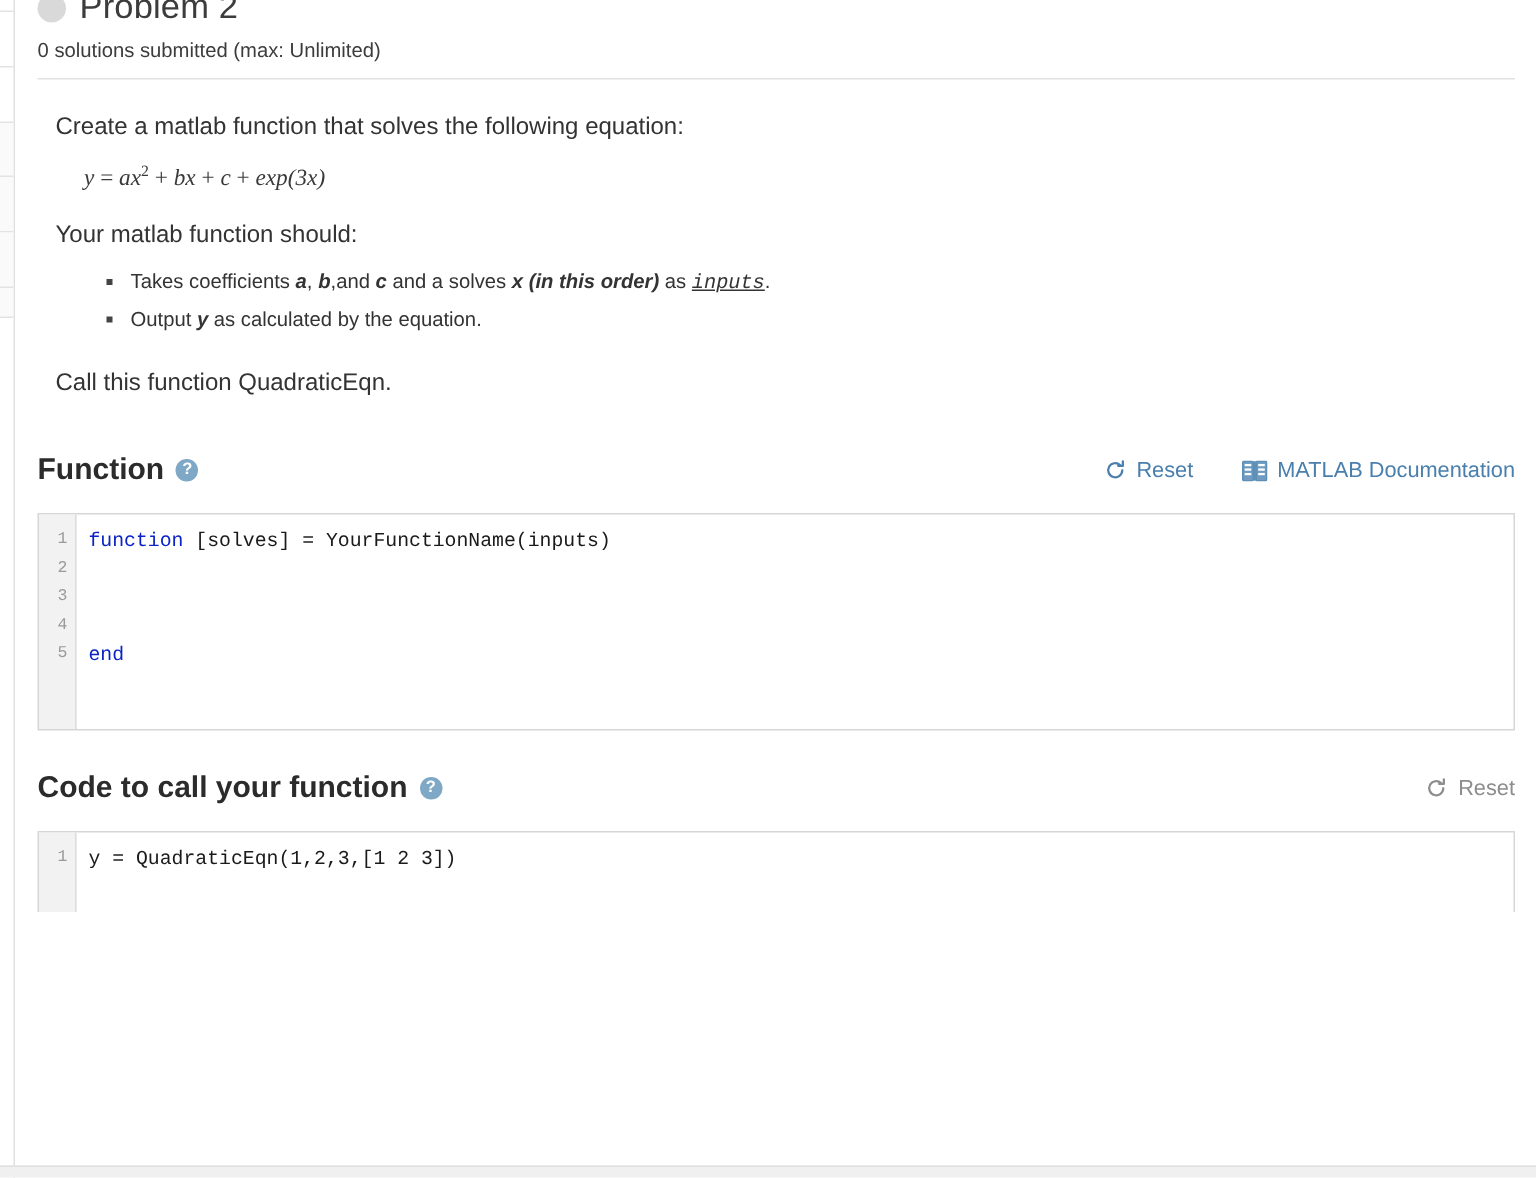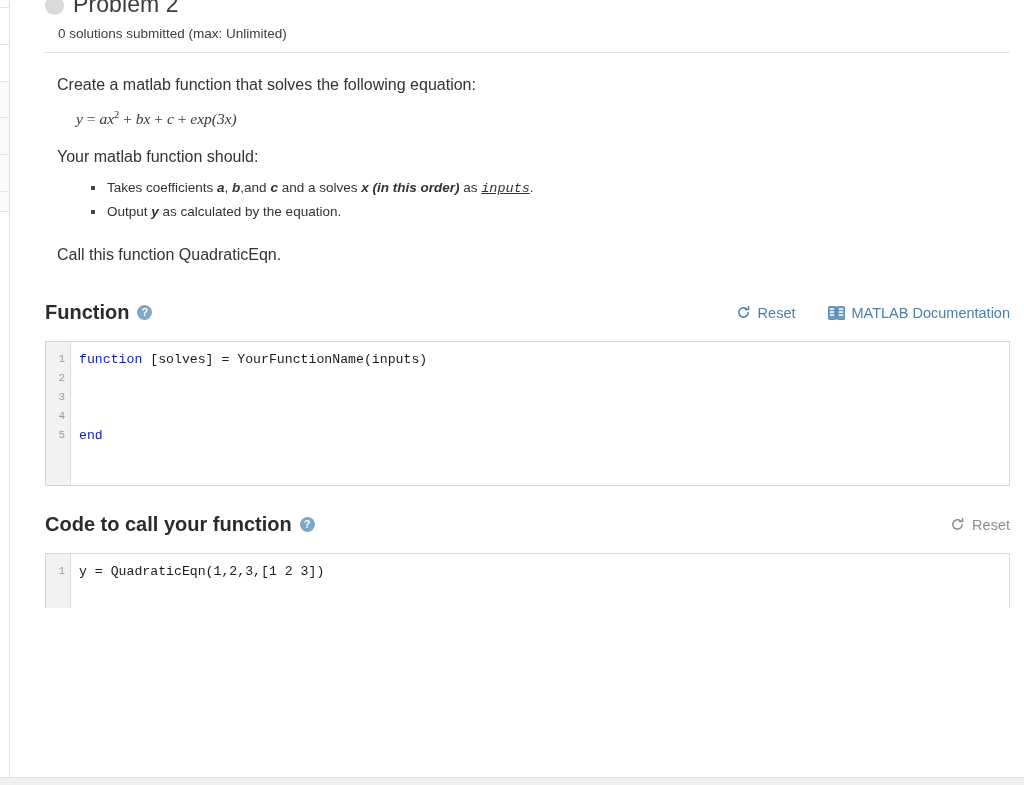--- a/index.html
+++ b/index.html
@@ -35,21 +35,20 @@
 
   
   #main-panel {
     position: absolute;
     left: 11px; top: 0;
     width: 1013px;
     height: 608px;
     background: #ffffff;
     box-sizing: border-box;
     overflow: hidden;
-    padding-left: 20px;
   }
 
   
   #problem-header {
     padding: 0 14px 0 14px;
   }
   .title-row {
     display: flex;
     align-items: center;
     gap: 9px;
@@ -68,21 +67,21 @@
     font-size: 23px;
     color: #3c3c3c;
     font-weight: 400;
     letter-spacing: 0.1px;
     white-space: nowrap;
   }
   #solutions-line {
     font-size: 13.5px;
     color: #3c3c3c;
     margin-top: 5px;
-    margin-left: 13px;
+    margin-left: 0px;
   }
   #header-rule {
     border: 0;
     border-top: 1px solid #e2e2e2;
     margin: 11px 14px 0 14px;
   }
 
   
   #statement {
     padding: 0 14px;

